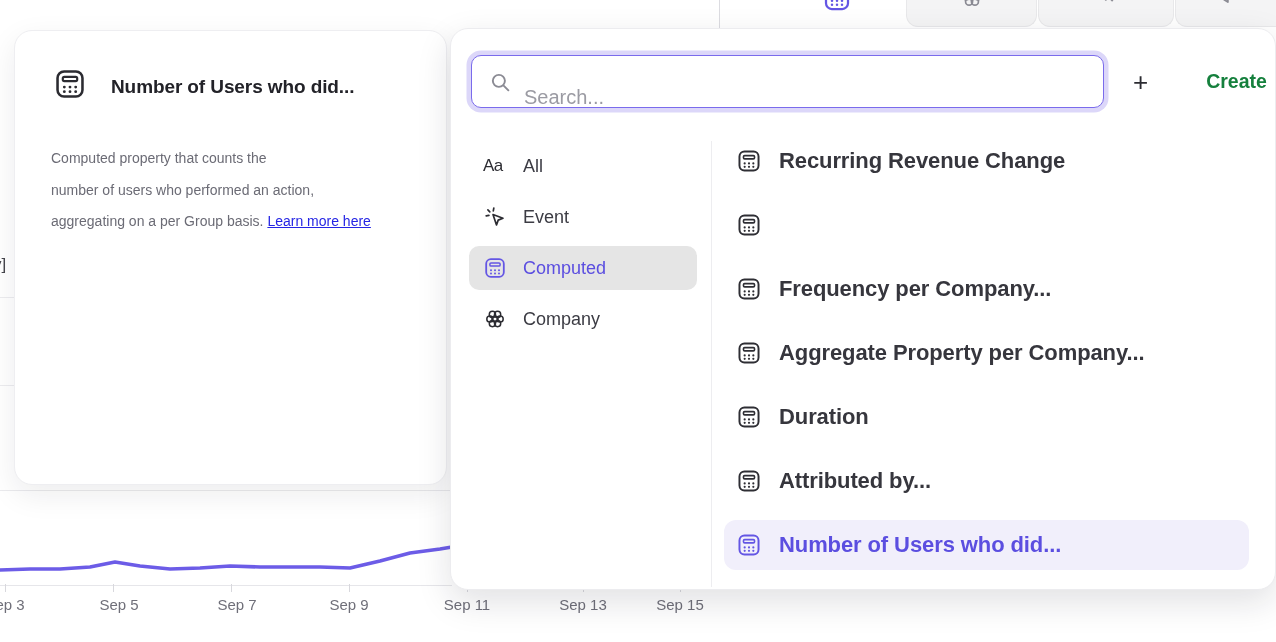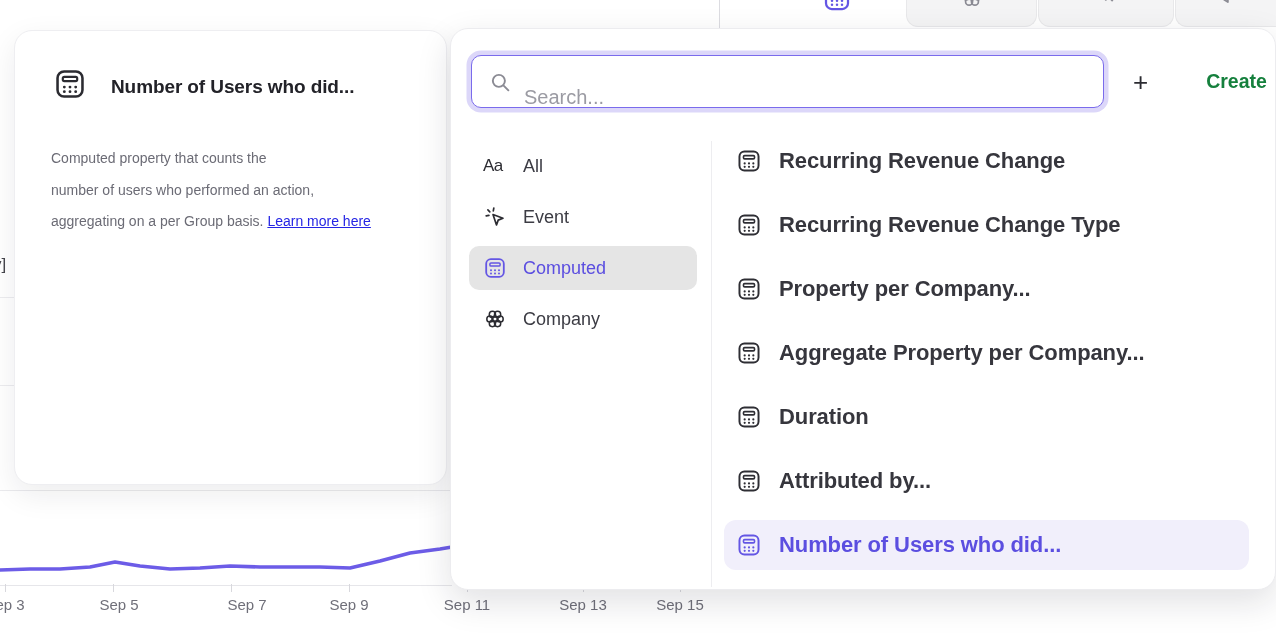--- a/index.html
+++ b/index.html
@@ -170,21 +170,21 @@
     <div class="x-tick" style="left: 113px;"></div>
     <div class="x-tick" style="left: 231px;"></div>
     <div class="x-tick" style="left: 349px;"></div>
     <div class="x-tick" style="left: 467px;"></div>
     <div class="x-tick" style="left: 583px;"></div>
     <div class="x-tick" style="left: 680px;"></div>
   </div>
 <div>
     <span class="x-label" style="left: 5px;">Sep 3</span>
     <span class="x-label" style="left: 119px;">Sep 5</span>
-    <span class="x-label" style="left: 247px;">Sep 7</span>
+    <span class="x-label" style="left: 237px;">Sep 7</span>
     <span class="x-label" style="left: 349px;">Sep 9</span>
     <span class="x-label" style="left: 467px;">Sep 11</span>
     <span class="x-label" style="left: 583px;">Sep 13</span>
     <span class="x-label" style="left: 680px;">Sep 15</span>
   </div>
 
 <div class="bottom-row">
   
   
   
@@ -264,29 +264,28 @@
           </svg>
         </span>
       <span>Recurring Revenue Change</span>
     </div>
     <div class="item-row">
       <span class="iicon">
           <svg width="26" height="26" viewBox="0 0 24 24">
             <use href="#icon-calc"></use>
           </svg>
         </span>
-      <span>Recurring Revenue Change Type</span>
-    </div>
-    <div class="item-row">
-      <span class="iicon">
-          <svg width="26" height="26" viewBox="0 0 24 24">
-            <use href="#icon-calc"></use>
-          </svg>
-        </span>
-      <span>Property per Company...</span>
+    </div>
+    <div class="item-row">
+      <span class="iicon">
+          <svg width="26" height="26" viewBox="0 0 24 24">
+            <use href="#icon-calc"></use>
+          </svg>
+        </span>
+      <span>Frequency per Company...</span>
     </div>
     <div class="item-row">
       <span class="iicon">
           <svg width="26" height="26" viewBox="0 0 24 24">
             <use href="#icon-calc"></use>
           </svg>
         </span>
       <span>Aggregate Property per Company...</span>
     </div>
     <div class="item-row">

